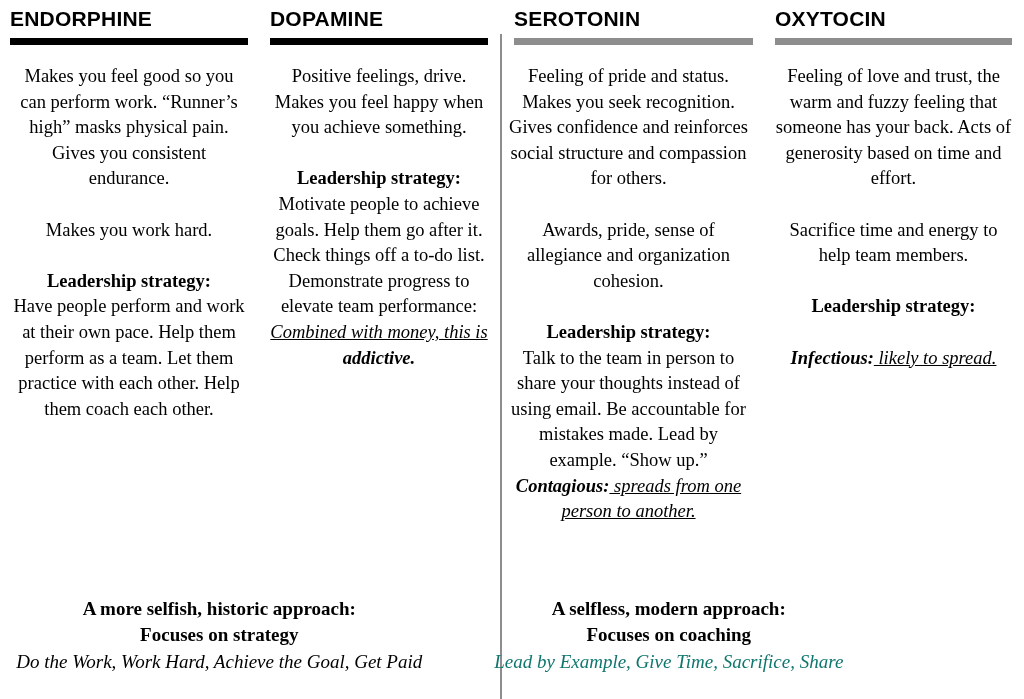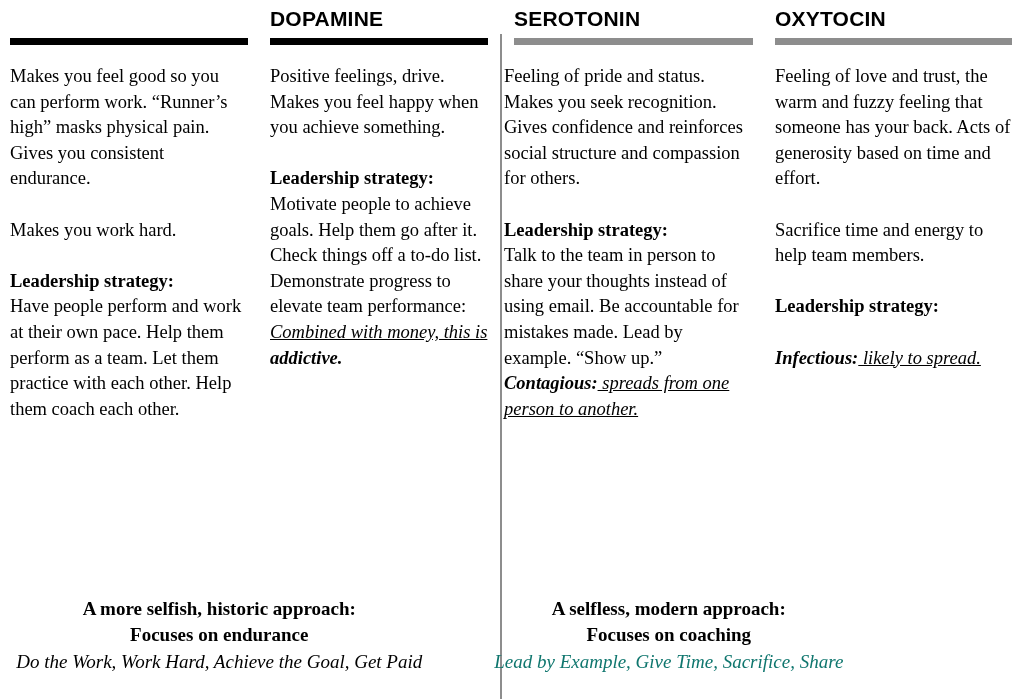--- a/index.html
+++ b/index.html
@@ -84,21 +84,21 @@
   }
   .col-body.c1 { width: 260px; }
   .col-body.c2 { width: 240px; }
   .col-body.c3 { width: 265px; padding-left: 4px; }
   .col-body.c4 { width: 259px; }
 
   .para {
     font-size: 18.5px;
     line-height: 25.6px;
     margin: 0;
-    text-align: left;
+    text-align: center;
   }
   .para + .para { margin-top: 25.6px; }
 
   .para.strategy { margin-top: 25.6px; }
 
   .lbl-bold { font-weight: bold; }
   .it { font-style: italic; text-decoration: underline; }
   .bi { font-style: italic; font-weight: bold; }
 
   
@@ -135,20 +135,21 @@
 </head>
 <body>
 
 <div id="sheet">
 
   <div class="center-divider"></div>
 
   <div class="header-row">
 
     <div class="col-head c1">
+      <div class="head-title">ENDORPHINE</div>
       <div class="head-rule rule-dark"></div>
     </div>
 
     <div class="col-head c2">
       <div class="head-title">DOPAMINE</div>
       <div class="head-rule rule-dark"></div>
     </div>
 
     <div class="col-head c3">
       <div class="head-title">SEROTONIN</div>
@@ -169,35 +170,36 @@
       <p class="para strategy"><span class="lbl-bold">Leadership strategy:</span><br><span>Have people perform and work at their own pace. Help them perform as a team. Let them practice with each other. Help them coach each other.</span></p>
     </div>
 
     <div class="col-body c2">
       <p class="para">Positive feelings, drive. Makes you feel happy when you achieve something.</p>
       <p class="para strategy"><span class="lbl-bold">Leadership strategy:</span><br><span>Motivate people to achieve goals. Help them go after it. Check things off a to-do list. Demonstrate progress to elevate team performance:</span><br><span class="it">Combined with money, this is </span><span class="bi">addictive.</span></p>
     </div>
 
     <div class="col-body c3">
       <p class="para">Feeling of pride and status. Makes you seek recognition. Gives confidence and reinforces social structure and compassion for others.</p>
+      <p class="para">Awards, pride, sense of allegiance and organization cohesion.</p>
       <p class="para strategy"><span class="lbl-bold">Leadership strategy:</span><br><span>Talk to the team in person to share your thoughts instead of using email. Be accountable for mistakes made. Lead by example. “Show up.”</span><br><span class="bi">Contagious:</span><span class="it"> spreads from one person to another.</span></p>
     </div>
 
     <div class="col-body c4">
       <p class="para">Feeling of love and trust, the warm and fuzzy feeling that someone has your back. Acts of generosity based on time and effort.</p>
       <p class="para">Sacrifice time and energy to help team members.</p>
       <p class="para strategy"><span class="lbl-bold">Leadership strategy:</span><br><br><span class="bi">Infectious:</span><span class="it"> likely to spread.</span></p>
     </div>
   </div>
 
   <div class="footer-row">
 
     <div class="foot-half left">
       <div class="foot-line1">A more selfish, historic approach:</div>
-      <div class="foot-line2">Focuses on endurance</div>
+      <div class="foot-line2">Focuses on strategy</div>
       <div class="foot-line3">Do the Work, Work Hard, Achieve the Goal, Get Paid</div>
     </div>
 
     <div class="foot-half right">
       <div class="foot-line1">A selfless, modern approach:</div>
       <div class="foot-line2">Focuses on coaching</div>
       <div class="foot-line3">Lead by Example, Give Time, Sacrifice, Share</div>
     </div>
   </div>
 

